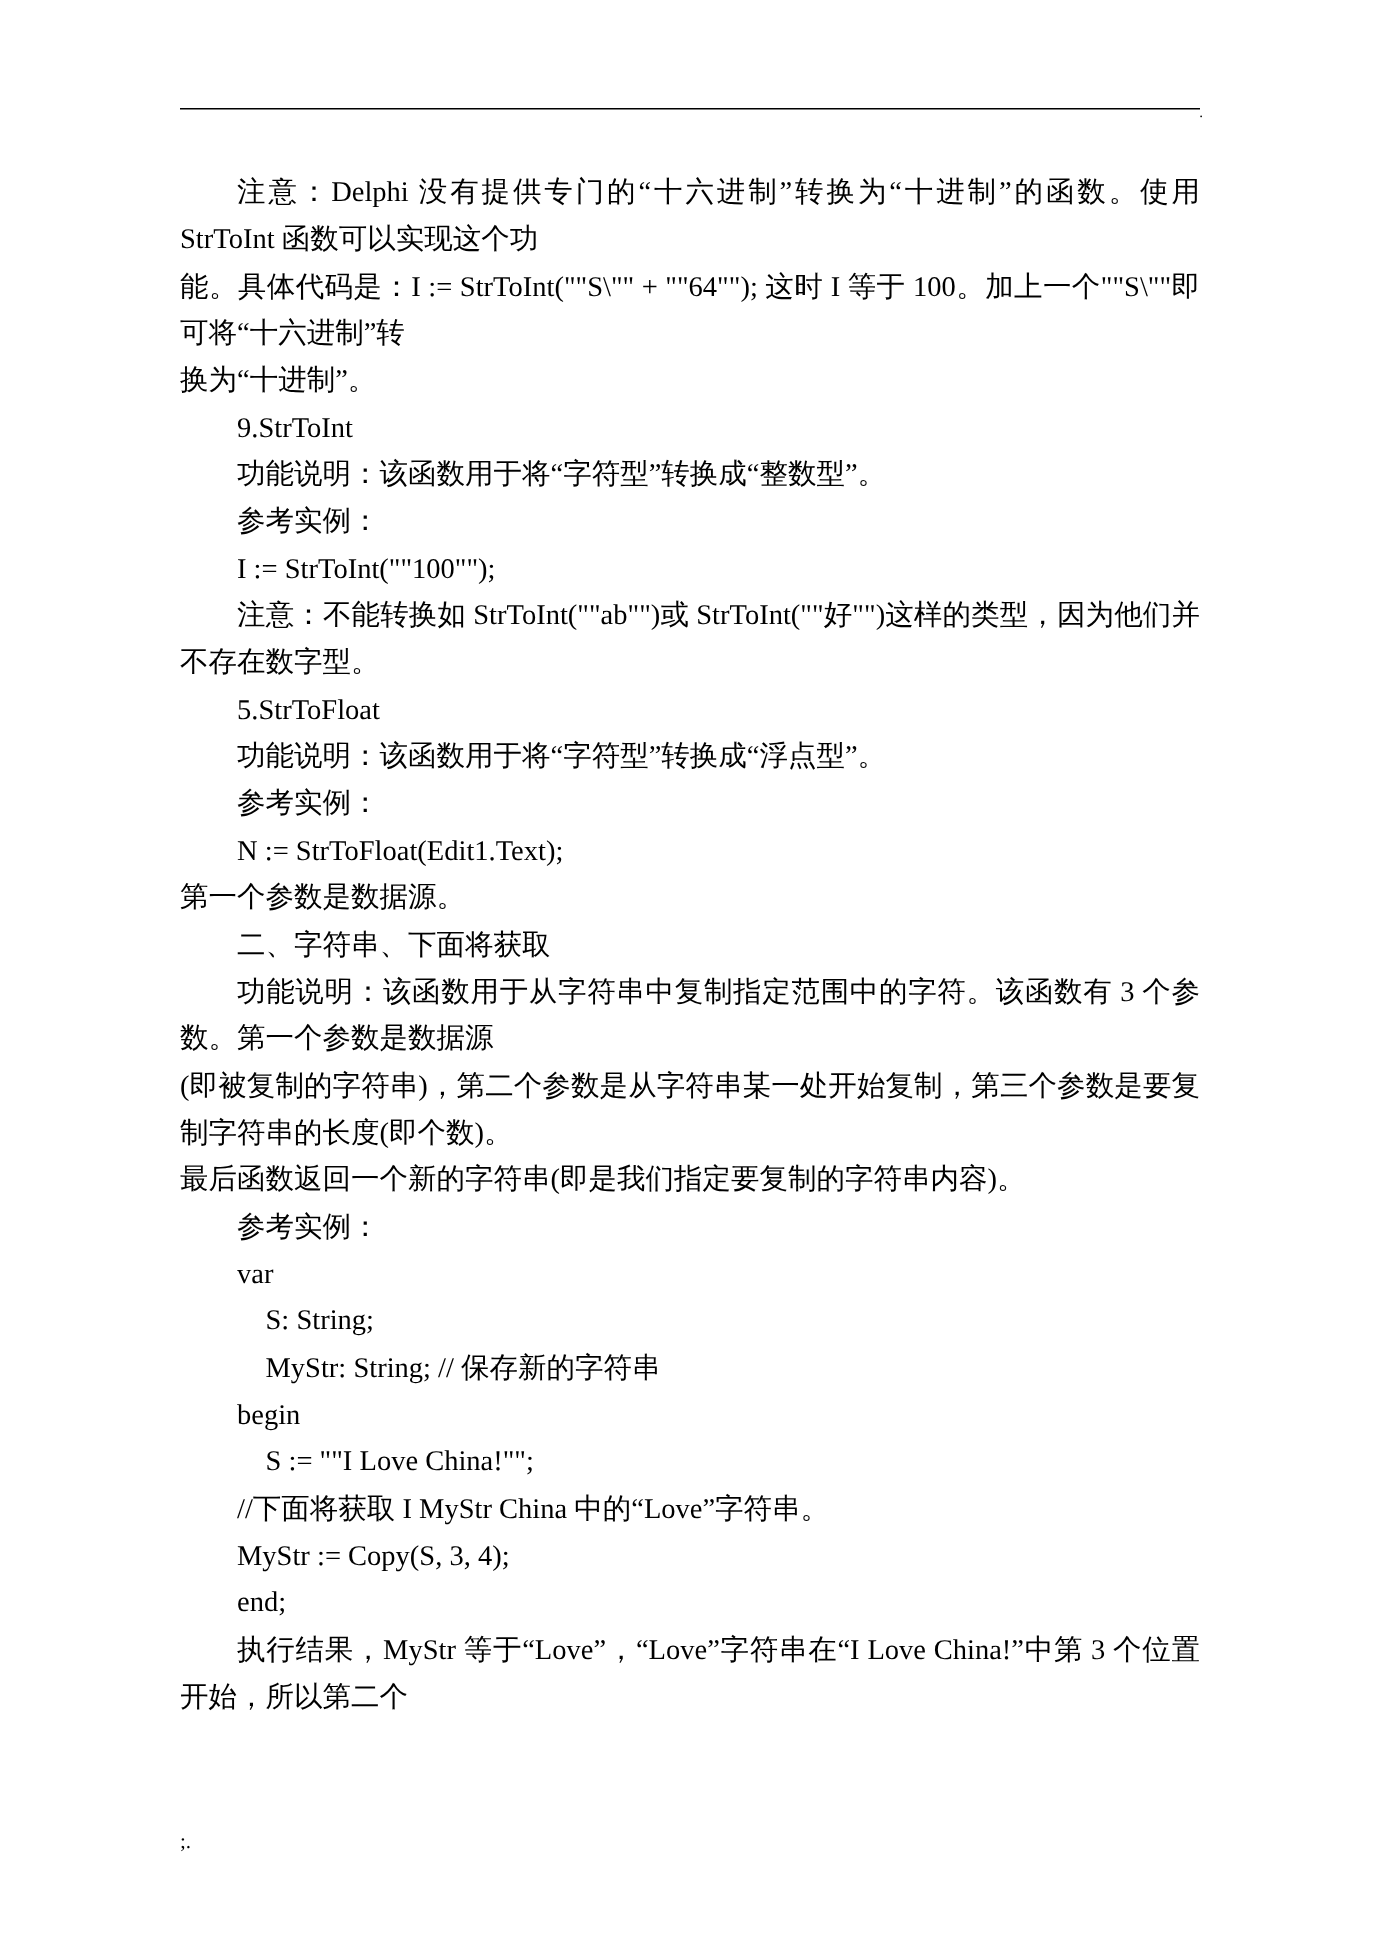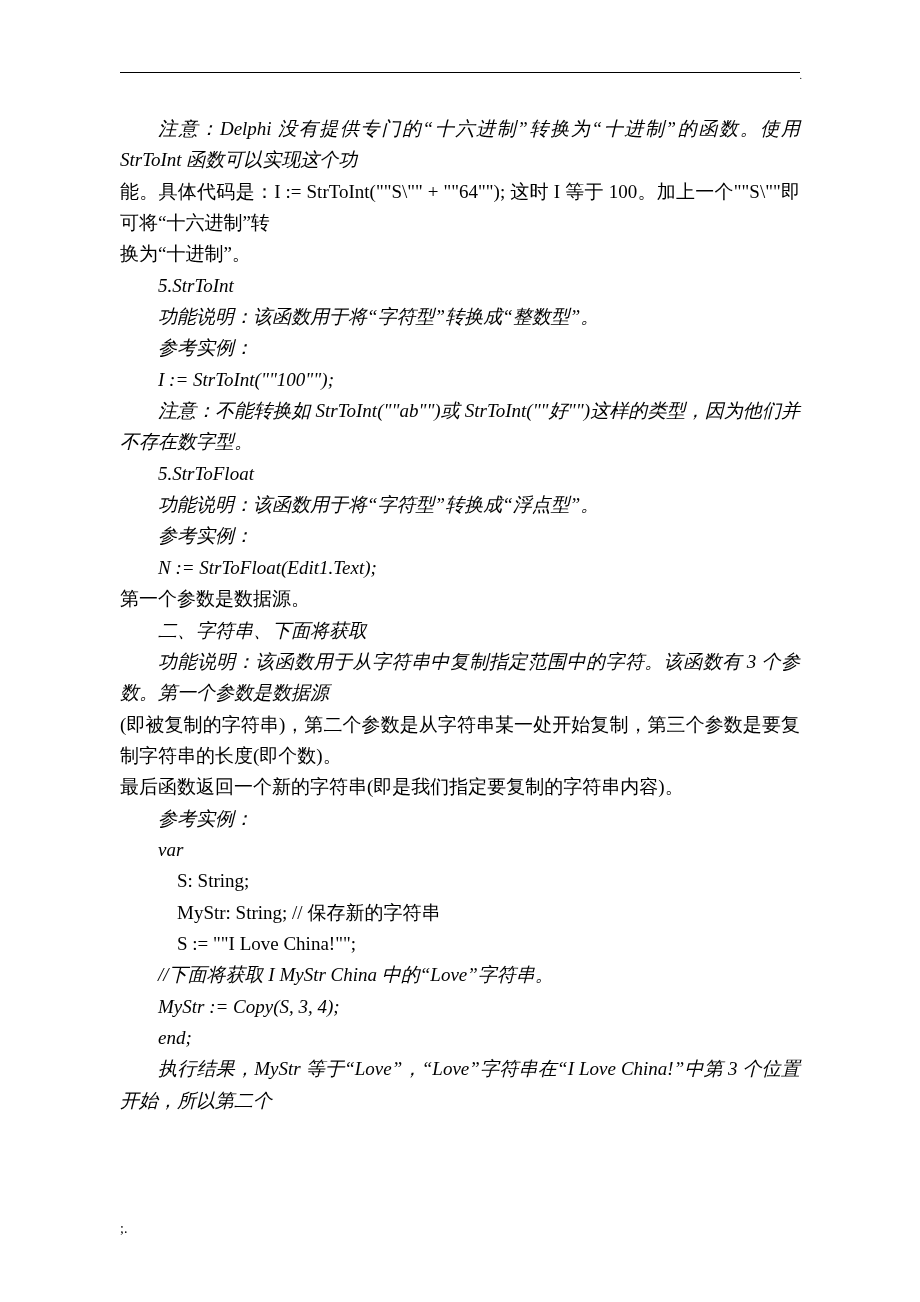--- a/index.html
+++ b/index.html
@@ -25,21 +25,21 @@
   .dot {
     position: absolute;
     right: -2px;
     top: -5px;
     font-size: 10px;
   }
   .para {
     text-align: justify;
     margin: 0;
   }
-  .indent2 { text-indent: 2em; font-style: italic; }
+  .indent2 { text-indent: 2em; }
   .indent3 { text-indent: 3em; }
   .noindent { text-indent: 0; }
   .footer {
     position: absolute;
     left: 120px;
     bottom: 62px;
     font-size: 14px;
     font-family: "Times New Roman", serif;
   }
 </style>
@@ -48,38 +48,39 @@
 
 <div class="page">
   <div class="rule">
     <span class="dot">.</span>
   </div>
 
   <div id="body-text">
       <p class="para indent2">注意：Delphi 没有提供专门的“十六进制”转换为“十进制”的函数。使用 StrToInt 函数可以实现这个功</p>
       <p class="para noindent">能。具体代码是：I := StrToInt(""S\"" + ""64"");  这时 I 等于 100。加上一个""S\""即可将“十六进制”转</p>
       <p class="para noindent">换为“十进制”。</p>
-      <p class="para indent2">5.StrToInt</p>
+      <p class="para indent2">9.StrToInt</p>
       <p class="para indent2">功能说明：该函数用于将“字符型”转换成“整数型”。</p>
       <p class="para indent2">参考实例：</p>
       <p class="para indent2">I := StrToInt(""100"");</p>
       <p class="para indent2">注意：不能转换如 StrToInt(""ab"")或 StrToInt(""好"")这样的类型，因为他们并不存在数字型。</p>
       <p class="para indent2">5.StrToFloat</p>
       <p class="para indent2">功能说明：该函数用于将“字符型”转换成“浮点型”。</p>
       <p class="para indent2">参考实例：</p>
       <p class="para indent2">N := StrToFloat(Edit1.Text);</p>
       <p class="para noindent">第一个参数是数据源。</p>
       <p class="para indent2">二、字符串、下面将获取</p>
       <p class="para indent2">功能说明：该函数用于从字符串中复制指定范围中的字符。该函数有 3 个参数。第一个参数是数据源</p>
       <p class="para noindent">(即被复制的字符串)，第二个参数是从字符串某一处开始复制，第三个参数是要复制字符串的长度(即个数)。</p>
       <p class="para noindent">最后函数返回一个新的字符串(即是我们指定要复制的字符串内容)。</p>
       <p class="para indent2">参考实例：</p>
       <p class="para indent2">var</p>
       <p class="para indent3">S: String;</p>
       <p class="para indent3">MyStr: String; //  保存新的字符串</p>
+      <p class="para indent2">begin</p>
       <p class="para indent3">S := ""I Love China!"";</p>
       <p class="para indent2">//下面将获取 I MyStr China 中的“Love”字符串。</p>
       <p class="para indent2">MyStr := Copy(S, 3, 4);</p>
       <p class="para indent2">end;</p>
       <p class="para indent2">执行结果，MyStr 等于“Love”，“Love”字符串在“I Love China!”中第 3 个位置开始，所以第二个</p>
     </div>
 
   <div class="footer">;.</div>
 </div>
 

